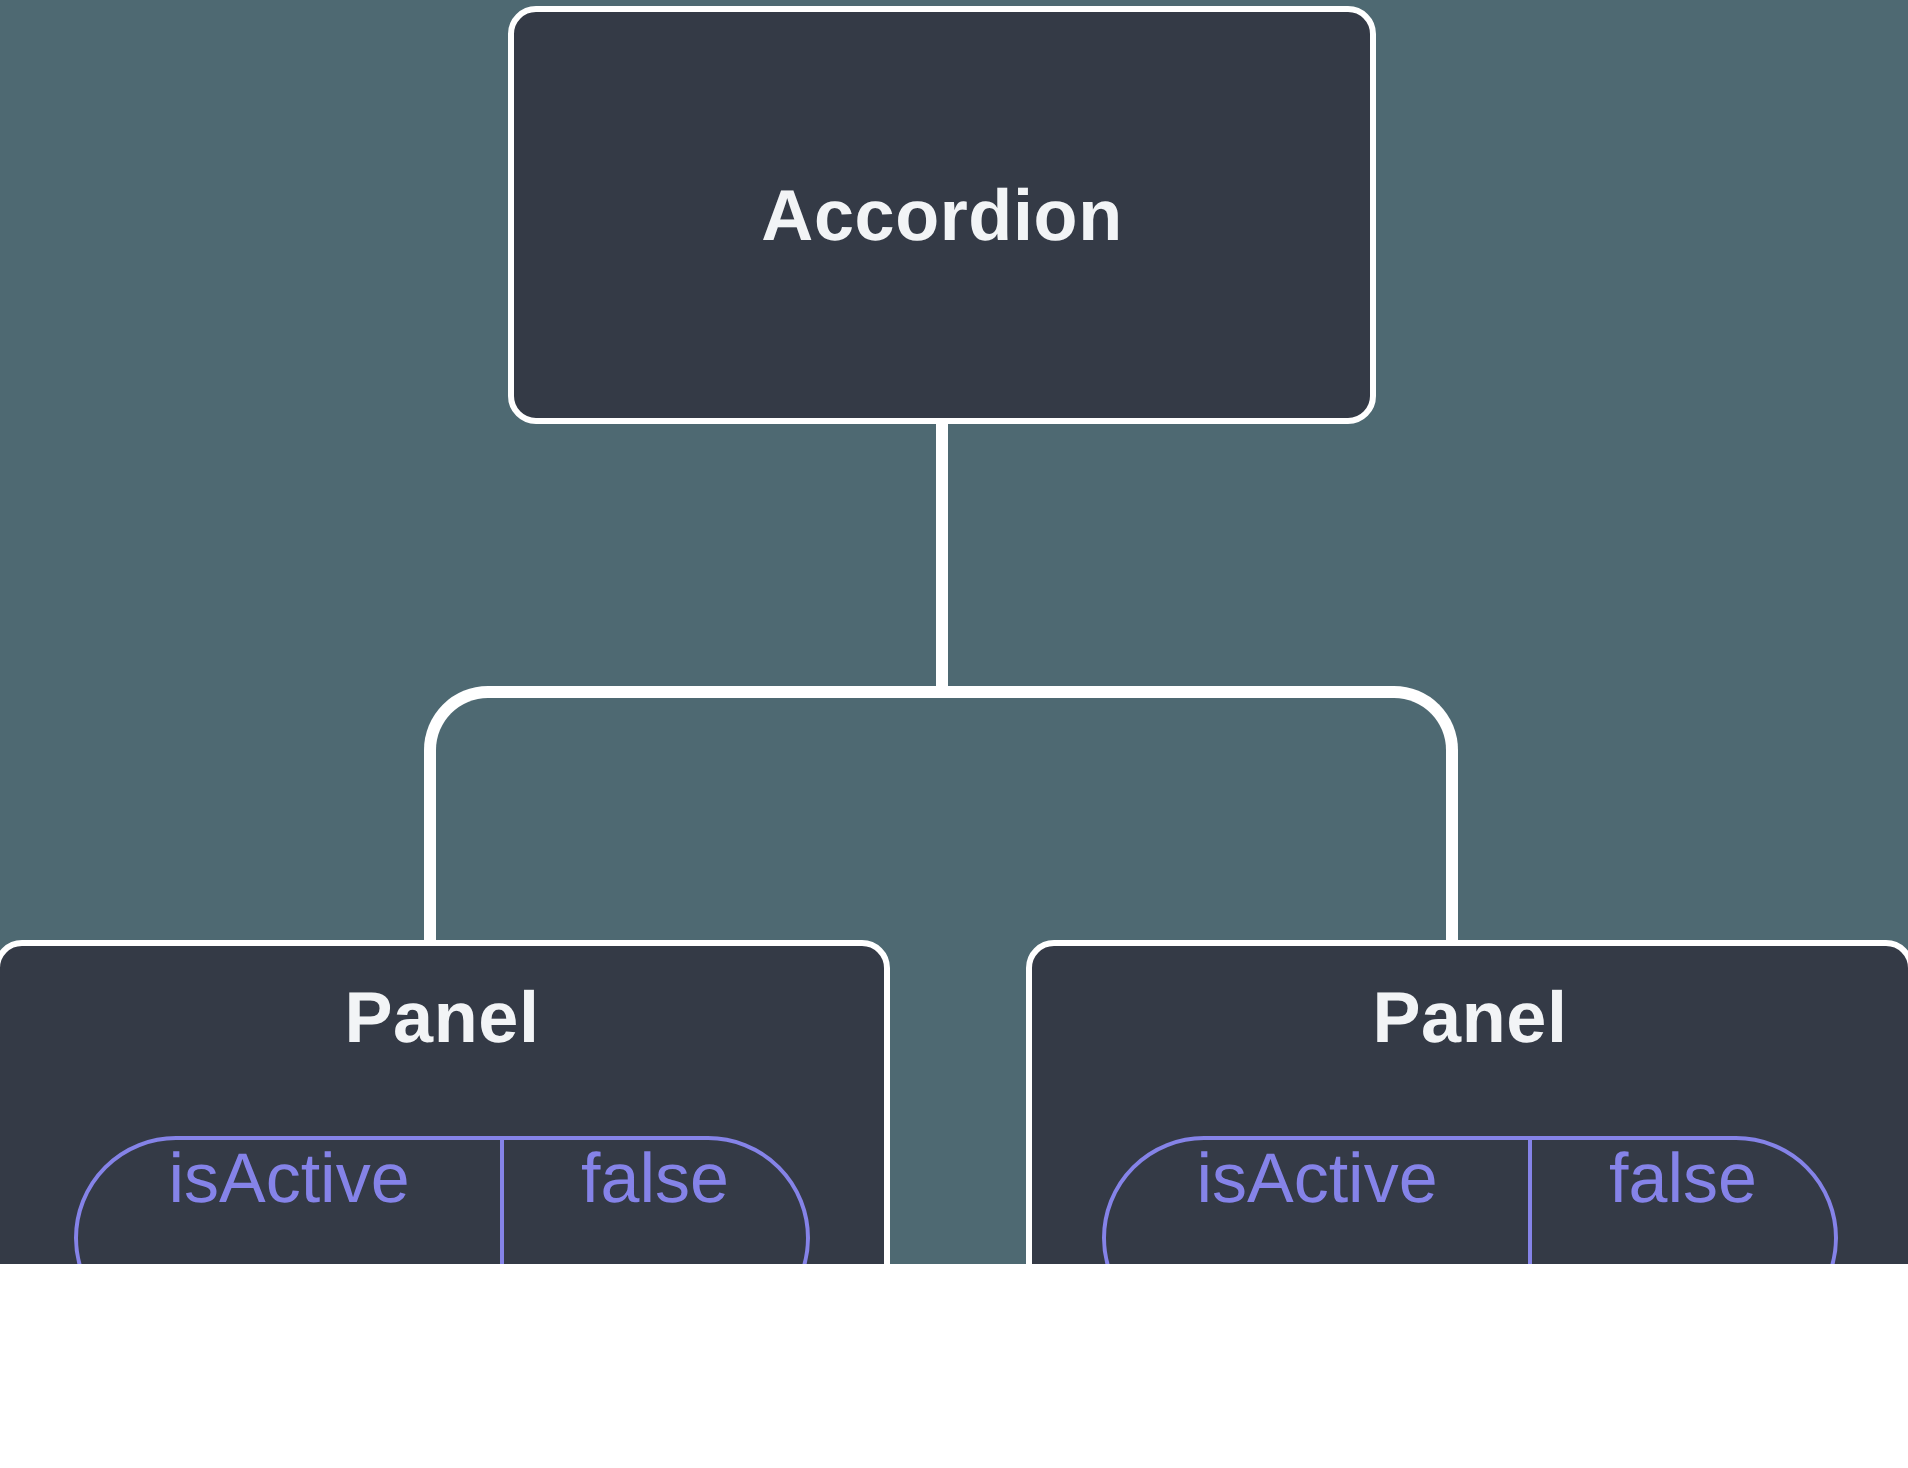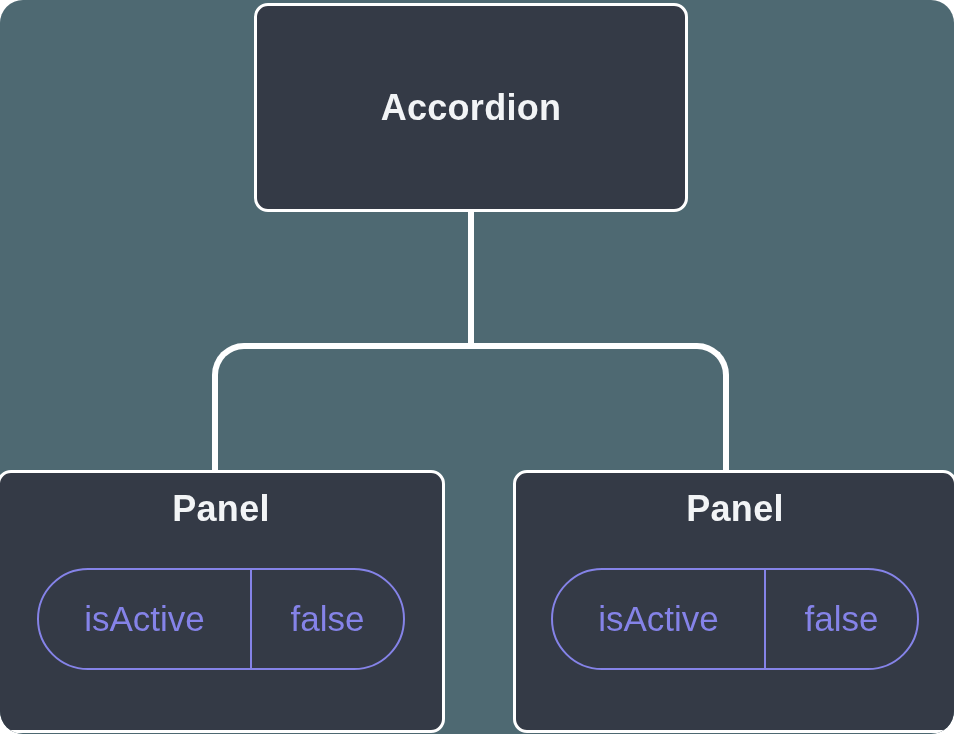--- a/index.html
+++ b/index.html
@@ -2,25 +2,24 @@
 <html style="--background: #4E6972; --node-fill: #343A46; --node-border: #FFFFFF; --node-text: #F2F4F6; --accent-purple: #8583E8;"><head>
 <meta charset="utf-8">
 <style>
   html, body {
     margin: 0;
     padding: 0;
   }
   .stage {
     position: relative;
     width: 954px;
-    height: 734px;
+    height: 632px;
     background: var(--background, #4E6972);
     overflow: hidden;
     font-family: "Liberation Sans", "DejaVu Sans", sans-serif;
-    border-radius: 23px;
   }
   .node {
     position: absolute;
     box-sizing: border-box;
     background: var(--node-fill, #343A46);
     border: 3px solid var(--node-border, #FFFFFF);
     border-radius: 14px;
     color: var(--node-text, #F2F4F6);
   }
   .node-root {
@@ -86,27 +85,26 @@
     display: flex;
     color: var(--accent-purple, #8583E8);
     font-size: 35px;
     font-weight: 400;
   }
   .state-key-cell {
     width: 213px;
     box-sizing: border-box;
     border-right: 2.5px solid var(--accent-purple, #8583E8);
     display: flex;
-    align-items: center;
+    align-items: flex-start;
     justify-content: center;
   }
   .state-value-cell {
     flex: 1;
     display: flex;
-    align-items: center;
     justify-content: center;
   }
 </style>
 </head>
 <body>
 
 <div class="stage">
 
   <div class="node node-root">
     <span class="node-title">Accordion</span>

